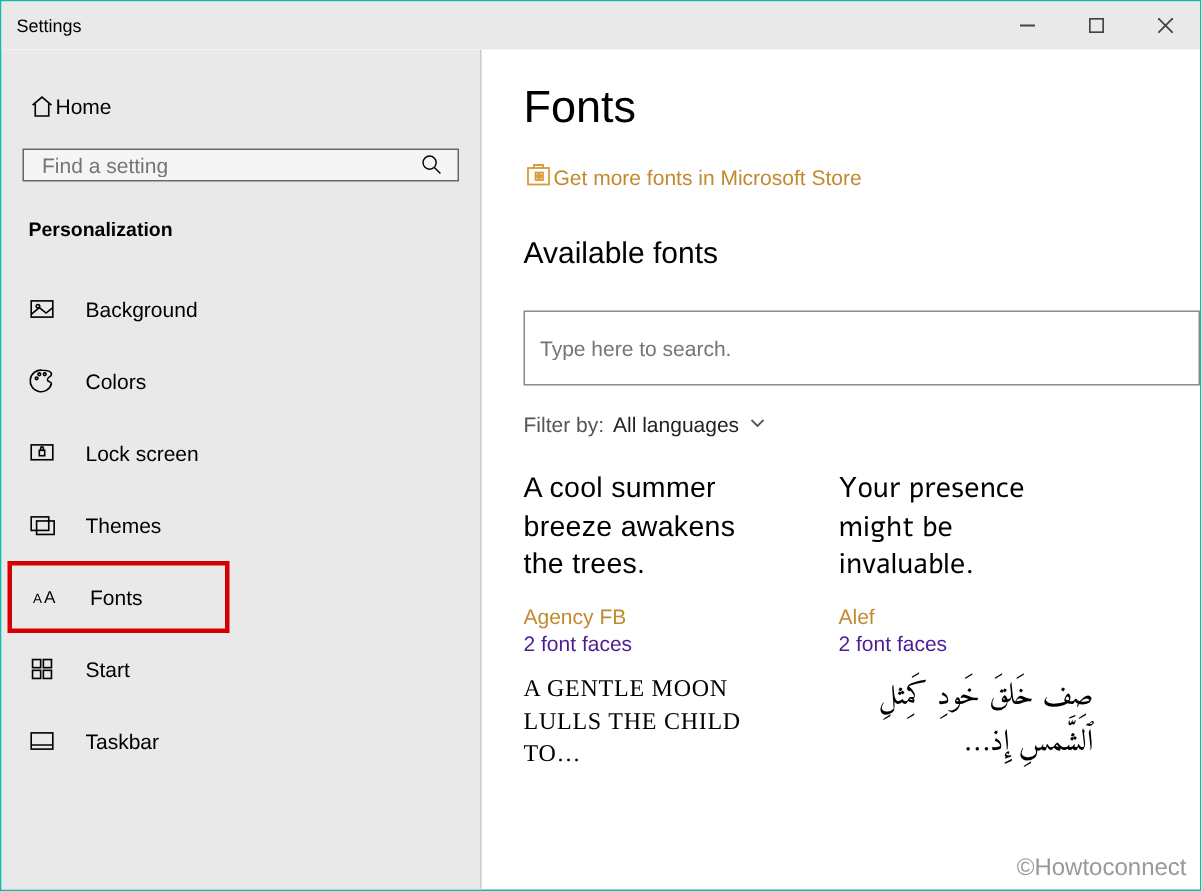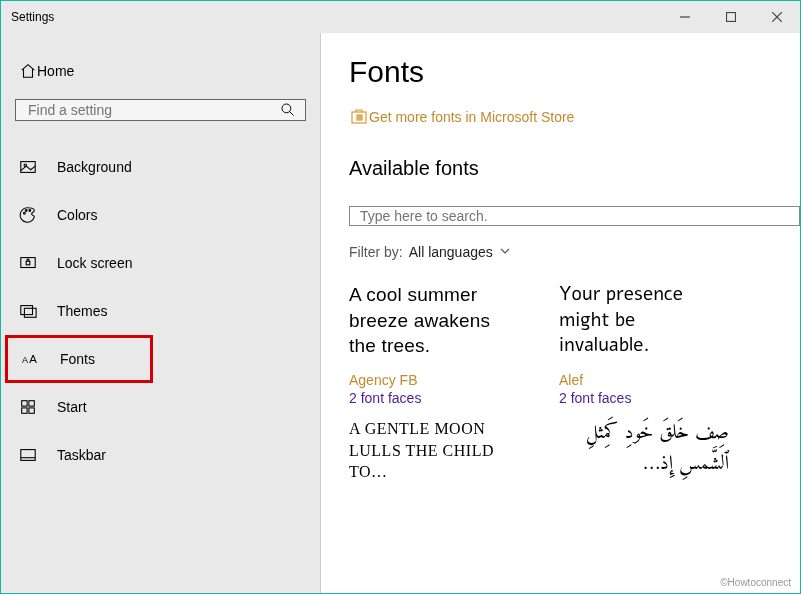--- a/index.html
+++ b/index.html
@@ -35,38 +35,38 @@
 
   .main { flex: 1; padding: 22px 0 0 28px; display: flex; flex-direction: column; overflow: hidden; }
   .page-title { font-size: 30px; font-weight: 400; margin-bottom: 16px; }
 
   .store-link { display: flex; align-items: center; margin-bottom: 28px; }
   .store-link .icon { color: #d89c3a; }
   .store-link a { color: #c28a2e; text-decoration: none; font-size: 14px; }
 
   .section-title { font-size: 20px; font-weight: 400; margin-bottom: 26px; }
 
-  .font-search { border: 1px solid #888; height: 20px; display: flex; align-items: center; margin-right: 0; margin-bottom: 18px; }
+  .font-search { border: 1px solid #888; height: 50px; display: flex; align-items: center; margin-right: 0; margin-bottom: 18px; }
   .font-search input { flex: 1; border: none; background: transparent; font-size: 14px; padding: 0 10px; outline: none; color: #555; }
 
   .filter-row { display: flex; align-items: center; gap: 6px; font-size: 14px; color: #555; margin-bottom: 22px; }
   .filter-row .filter-value { color: #222; }
   .filter-row .chev { width: 12px; height: 12px; }
 
   .font-grid { display: flex; flex-wrap: wrap; gap: 12px 40px; width: 430px; }
   .font-card { width: 170px; display: flex; flex-direction: column; }
   .font-preview { font-size: 17px; line-height: 1.35; min-height: 88px; }
   .font-preview.agency { font-family: "Agency FB", sans-serif; font-size: 19px; font-stretch: condensed; letter-spacing: 0.2px; }
   .font-preview.alef { font-family: "Alef", "Calibri", sans-serif; font-size: 19px; }
   .font-preview.algerian { font-family: "Algerian", serif; font-size: 16px; text-transform: uppercase; letter-spacing: 0.5px; font-weight: 400; }
   .font-preview.arabic { font-family: "Amiri", "Traditional Arabic", serif; font-size: 20px; direction: rtl; text-align: right; line-height: 1.55; }
   .font-name { color: #c28a2e; font-size: 14px; margin-top: 2px; }
   .font-faces { color: #4c1d95; font-size: 14px; margin-top: 2px; }
 
-  .watermark { position: absolute; bottom: 6px; right: 10px; font-size: 10px; color: #999; }
+  .watermark { position: absolute; bottom: 6px; right: 10px; font-size: 16px; color: #999; }
 
   svg { stroke: currentColor; fill: none; stroke-width: 1.2; }
 </style>
 </head>
 <body>
 
 <div class="window">
   <div class="titlebar">
     <span class="titlebar-title">Settings</span>
     <span class="spacer"></span>
@@ -105,20 +105,21 @@
           <input type="text" placeholder="Find a setting" style="">
           <div class="search-btn">
             <svg width="16" height="16" viewBox="0 0 20 20">
                 <circle cx="8" cy="8" r="5.5"></circle>
                 <line x1="12" y1="12" x2="17" y2="17"></line>
               </svg>
           </div>
         </div>
       </div>
 
+      <div class="category-header">Personalization</div>
 
       <div class="nav-list">
         <div class="nav-item">
           <span class="icon">
             <svg width="18" height="18" viewBox="0 0 20 20">
                 <rect x="2" y="4" width="16" height="12"></rect>
                 <circle cx="7" cy="8" r="1.3"></circle>
                 <path d="M2 14 L8 9 L13 13 L18 9"></path>
               </svg>
           </span>

